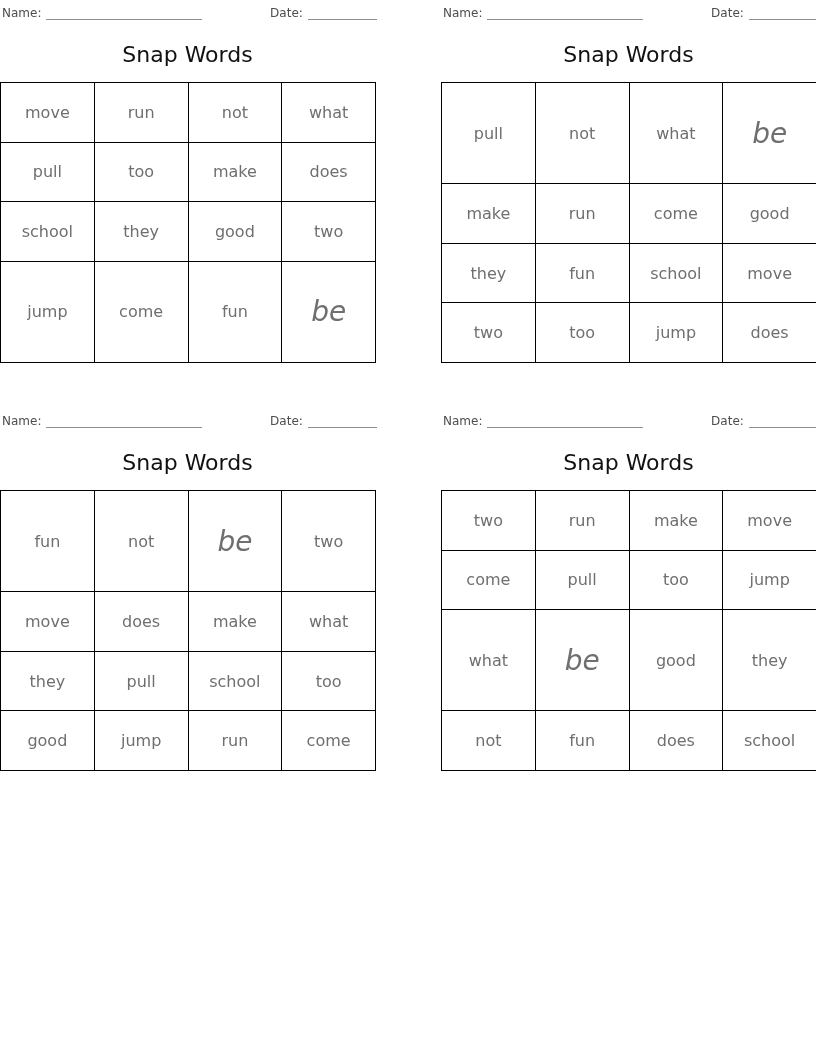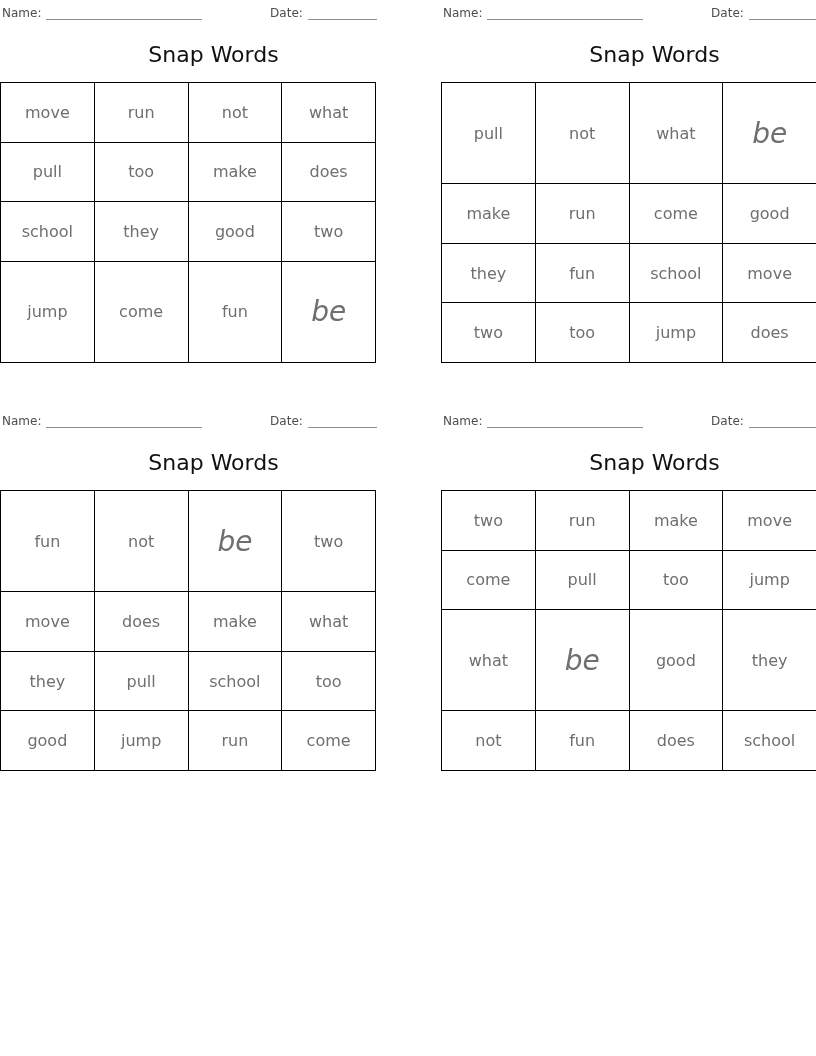--- a/index.html
+++ b/index.html
@@ -41,21 +41,20 @@
   .date-line { width: 76px; }
 
   .card-title {
     position: absolute;
     top: 42px; left: 0;
     width: 375px;
     text-align: center;
     font-size: 22px;
     line-height: 26px;
     color: #111111;
-    margin-left: 26px;
   }
 
   table.word-grid {
     position: absolute;
     top: 82px; left: 0;
     width: 376px;
     height: 281px;
     border-collapse: collapse;
     table-layout: fixed;
   }

